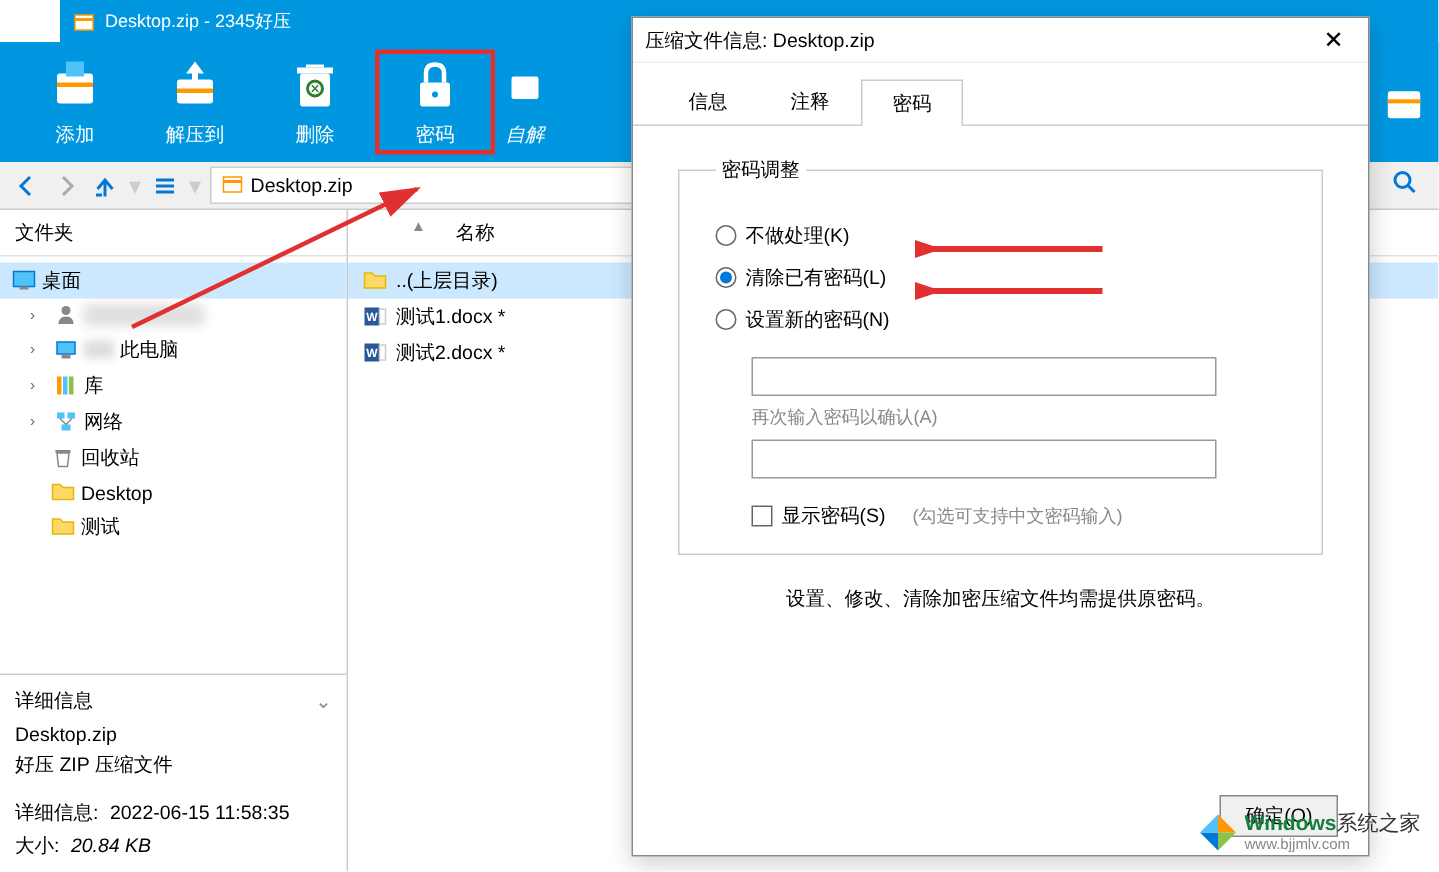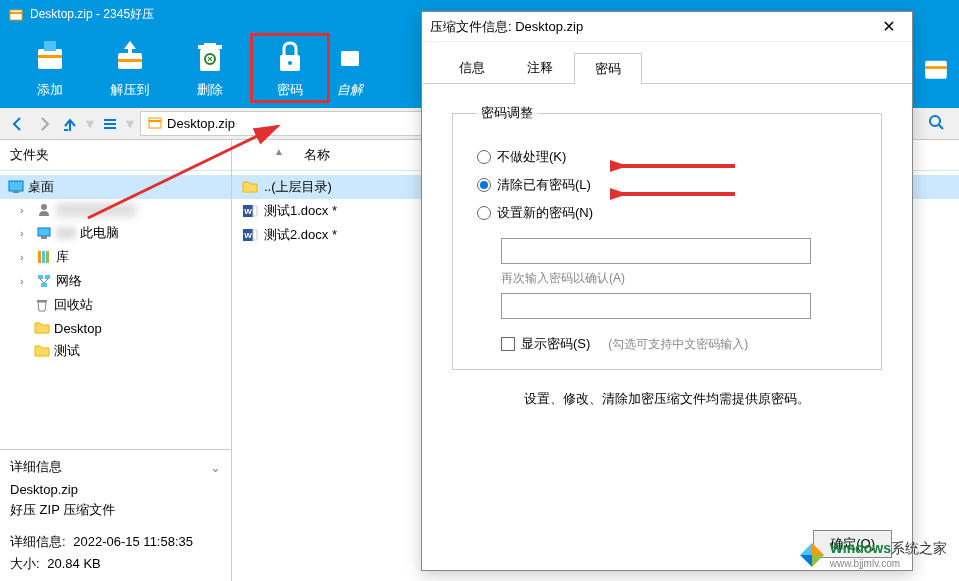--- a/index.html
+++ b/index.html
@@ -1,18 +1,18 @@
 <!DOCTYPE html>
 <html><head>
   <meta charset="utf-8">
   <style>
     * { margin: 0; padding: 0; box-sizing: border-box; font-family: "Microsoft YaHei", sans-serif; }
     body { width: 959px; height: 581px; overflow: hidden; position: relative; background: #fff; }
     
-    .title-bar { height: 28px; background: #0097e0; color: #fff; display: flex; align-items: center; padding: 0 8px; font-size: 12px; }
+    .title-bar { height: 28px; background: #0097e0; color: #fff; display: flex; align-items: center; padding: 0 8px; font-size: 12px; margin-left: 40px; }
     .title-bar .icon { width: 16px; height: 16px; margin-right: 6px; }
     
     .toolbar { height: 80px; background: #0097e0; display: flex; align-items: center; padding: 0 10px; }
     .tool-btn { width: 80px; height: 70px; display: flex; flex-direction: column; align-items: center; justify-content: center; color: #fff; font-size: 13px; cursor: pointer; }
     .tool-btn.highlighted { border: 3px solid #e03030; }
     .tool-icon { width: 40px; height: 40px; display: flex; align-items: center; justify-content: center; margin-bottom: 4px; }
     
     .nav-bar { height: 32px; background: #f0f0f0; border-bottom: 1px solid #ccc; display: flex; align-items: center; padding: 0 8px; gap: 6px; }
     .nav-icon { width: 20px; height: 20px; cursor: pointer; color: #0078d7; display: flex; align-items: center; justify-content: center; }
     .nav-path { display: flex; align-items: center; gap: 4px; background: #fff; border: 1px solid #ccc; padding: 2px 6px; flex: 1; font-size: 13px; }
@@ -281,21 +281,21 @@
         <span style="color:#888;">⌄</span>
       </div>
       <div style="margin-top:6px;">Desktop.zip</div>
       <div style="margin-top:4px;">好压 ZIP 压缩文件</div>
       <div style="margin-top:14px;">
         <span>详细信息:</span>
         <span style="margin-left:4px;">2022-06-15 11:58:35</span>
       </div>
       <div style="margin-top:4px;">
         <span>大小:</span>
-        <span style="margin-left:4px;">20.84 KB</span>
+        <span style="margin-left:4px;font-style:italic;">20.84 KB</span>
       </div>
     </div>
   </div>
 
   <div class="content">
     <div class="content-header">
       <span style="width:12px;"></span>
       <span style="color:#888;font-size:10px;">▲</span>
       <span>名称</span>
     </div>

